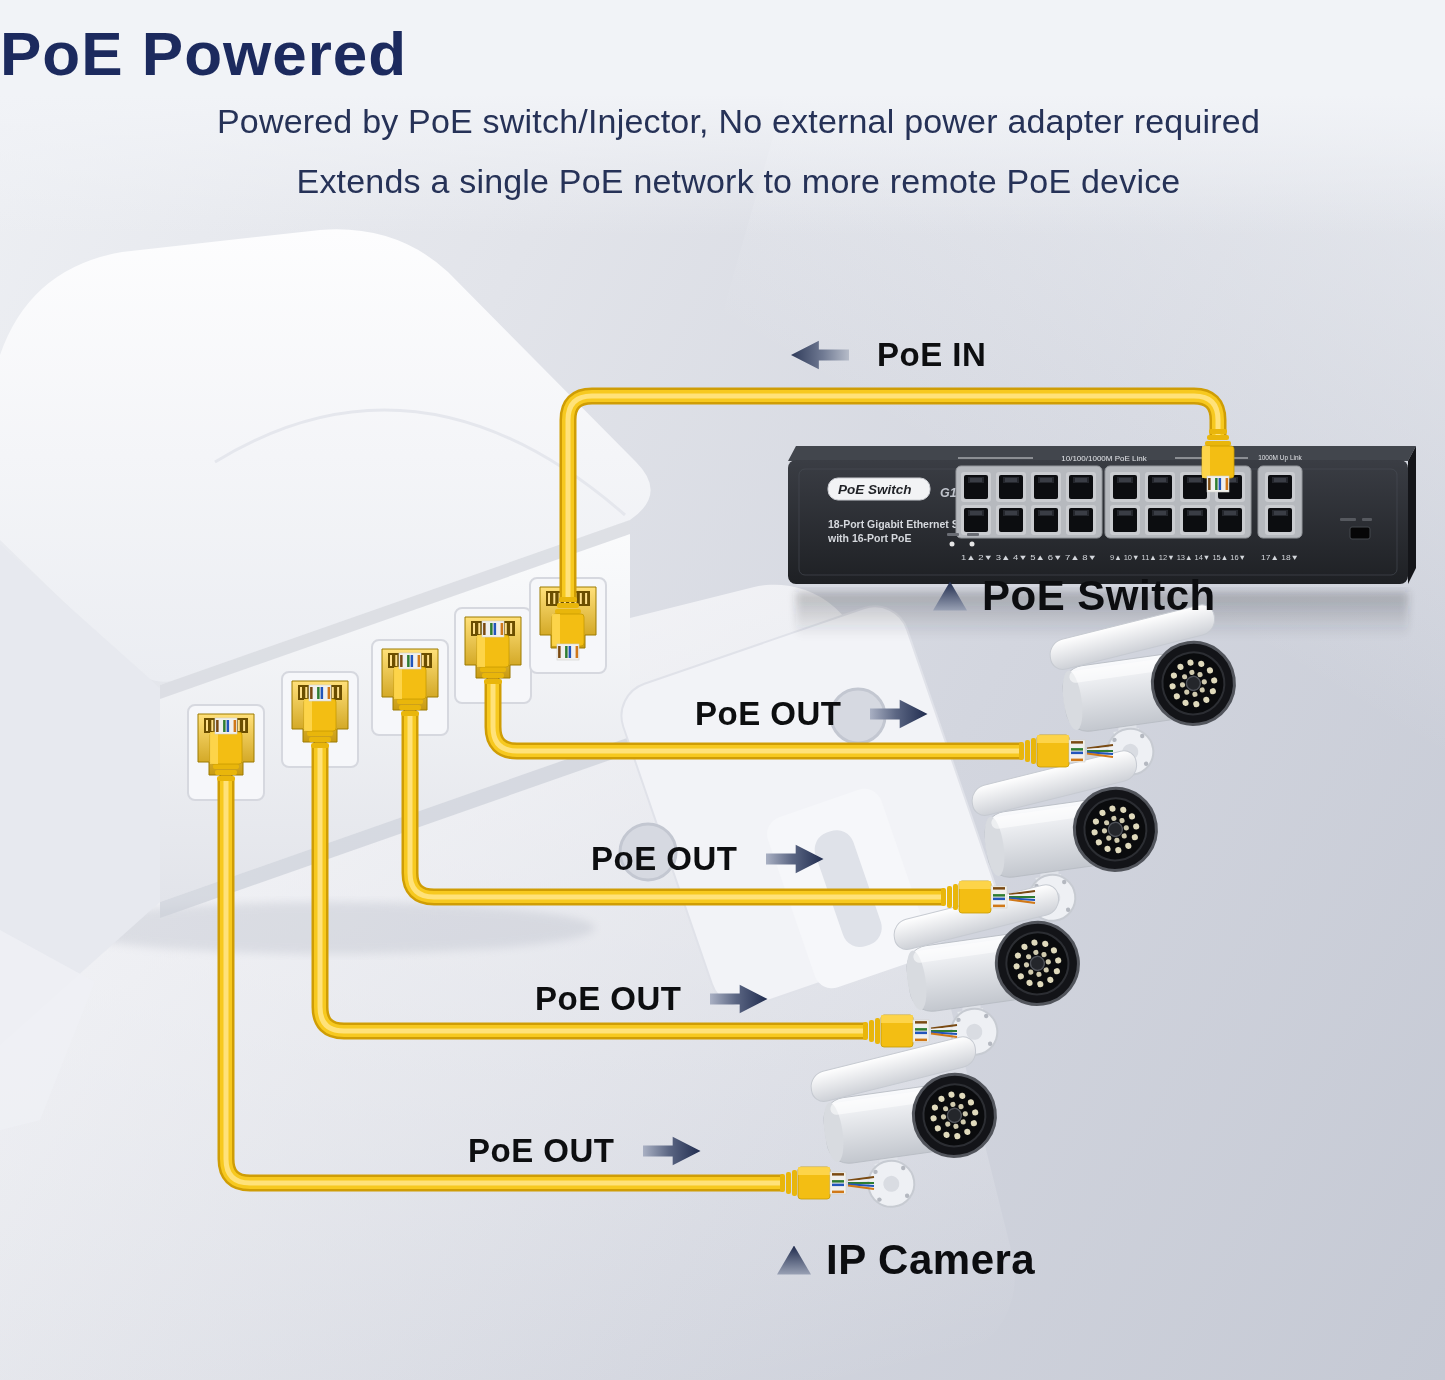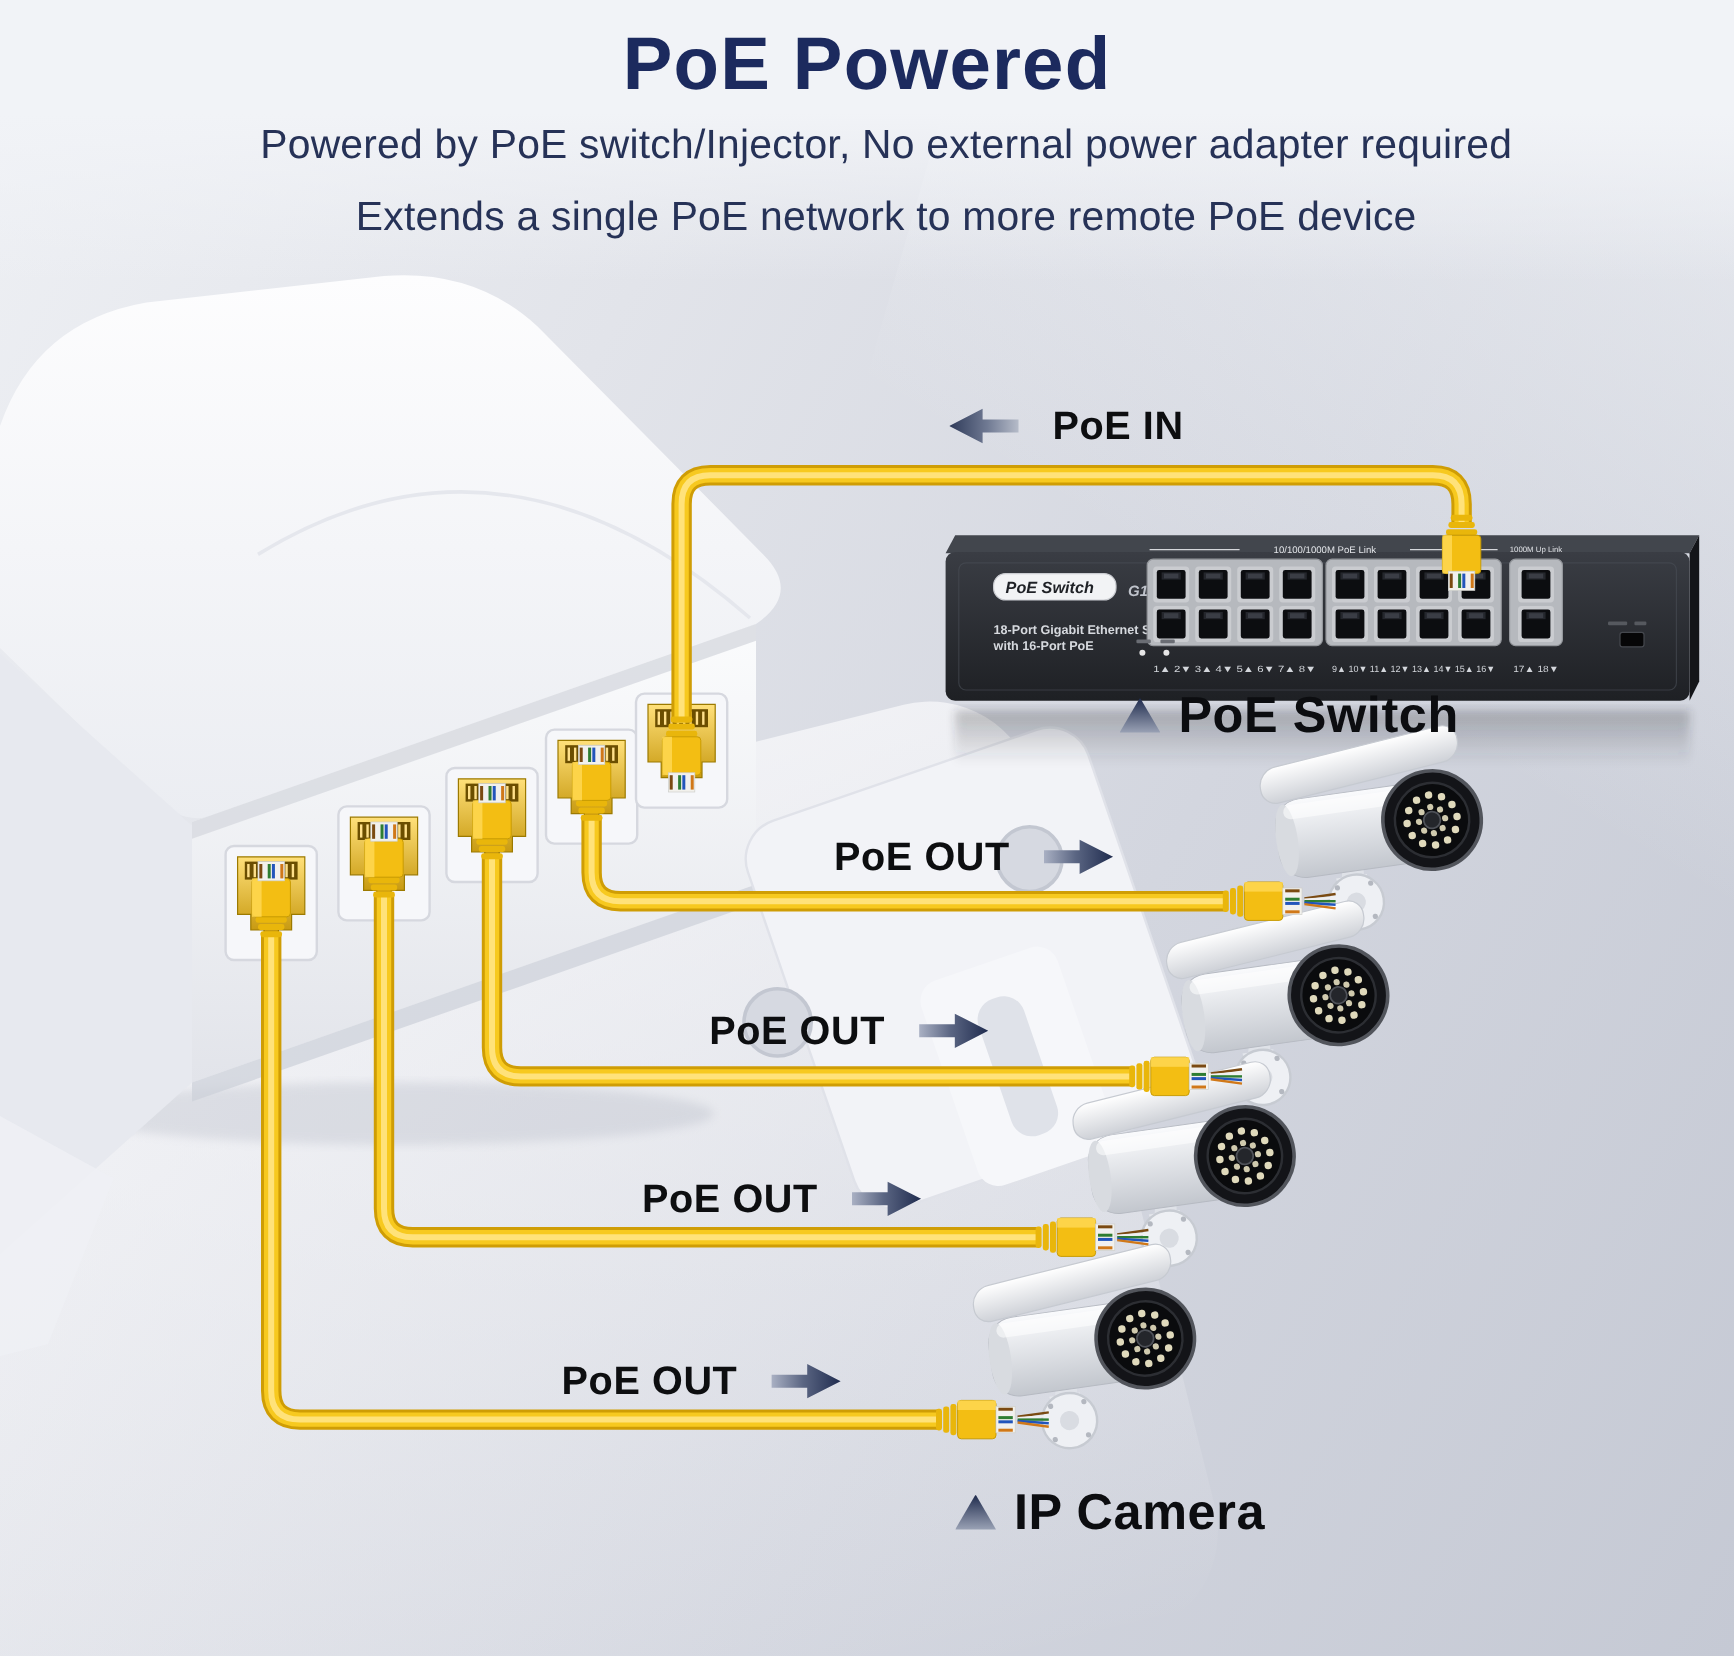--- a/index.html
+++ b/index.html
@@ -11,21 +11,21 @@
   .sheen-a{position:absolute;left:52%;top:-24%;width:75%;height:90%;
     transform:rotate(16deg);border-radius:80px;
     background:linear-gradient(195deg,#f5f7fa 8%,rgba(245,247,250,0) 72%);}
   .sheen-b{position:absolute;left:-12%;top:50%;width:78%;height:58%;
     transform:rotate(-14deg);border-radius:90px;
     background:linear-gradient(180deg,rgba(250,250,252,.7),rgba(250,250,252,0));}
   .top-glow{position:absolute;top:0;left:0;right:0;height:235px;
     background:linear-gradient(180deg,#f1f3f7 40%,rgba(241,243,247,0));}
   svg.scene{position:absolute;left:0;top:0;}
 
-  .title{position:absolute;top:18px;left:0;width:100%;text-align:center;
+  .title{position:absolute;top:18px;left:0;width:100%;text-align:left;
     font-size:62px;font-weight:900;letter-spacing:1px;color:#1c2a5e;}
   .sub{position:absolute;left:0;width:100%;text-align:center;font-size:34px;
     font-weight:400;color:#263257;letter-spacing:.2px;padding-left:16px;}
   .sub1{top:102px}.sub2{top:162px}
 
   .flow{position:absolute;display:flex;align-items:center;gap:28px;
     font-weight:700;font-size:33px;color:#0d0e10;letter-spacing:.5px;}
   .cap{position:absolute;display:flex;align-items:center;gap:15px;
     font-weight:700;font-size:42px;color:#0c0d10;letter-spacing:.5px;}
   .ar{width:58px;height:34px;flex:0 0 auto;
@@ -37,21 +37,21 @@
   .tri{width:34px;height:29px;flex:0 0 auto;
     background:linear-gradient(180deg,#202c4e,#9ba3b6);
     clip-path:polygon(50% 0,100% 100%,0 100%);}
 
   #lbl-poe-in{left:791px;top:336px}
   #lbl-out1{left:695px;top:695px}
   #lbl-out2{left:591px;top:840px}
   #lbl-out3{left:535px;top:980px}
   #lbl-out4{left:468px;top:1132px}
   #cap-switch{left:933px;top:572px}
-  #cap-camera{left:796px;top:1236px}
+  #cap-camera{left:777px;top:1236px}
 </style>
 </head>
 <body>
 
 <div class="stage">
   <div class="sheen-a"></div>
   <div class="sheen-b"></div>
   <div class="top-glow"></div>
 
   <svg class="scene" width="1445" height="1380" viewBox="0 0 1445 1380">

